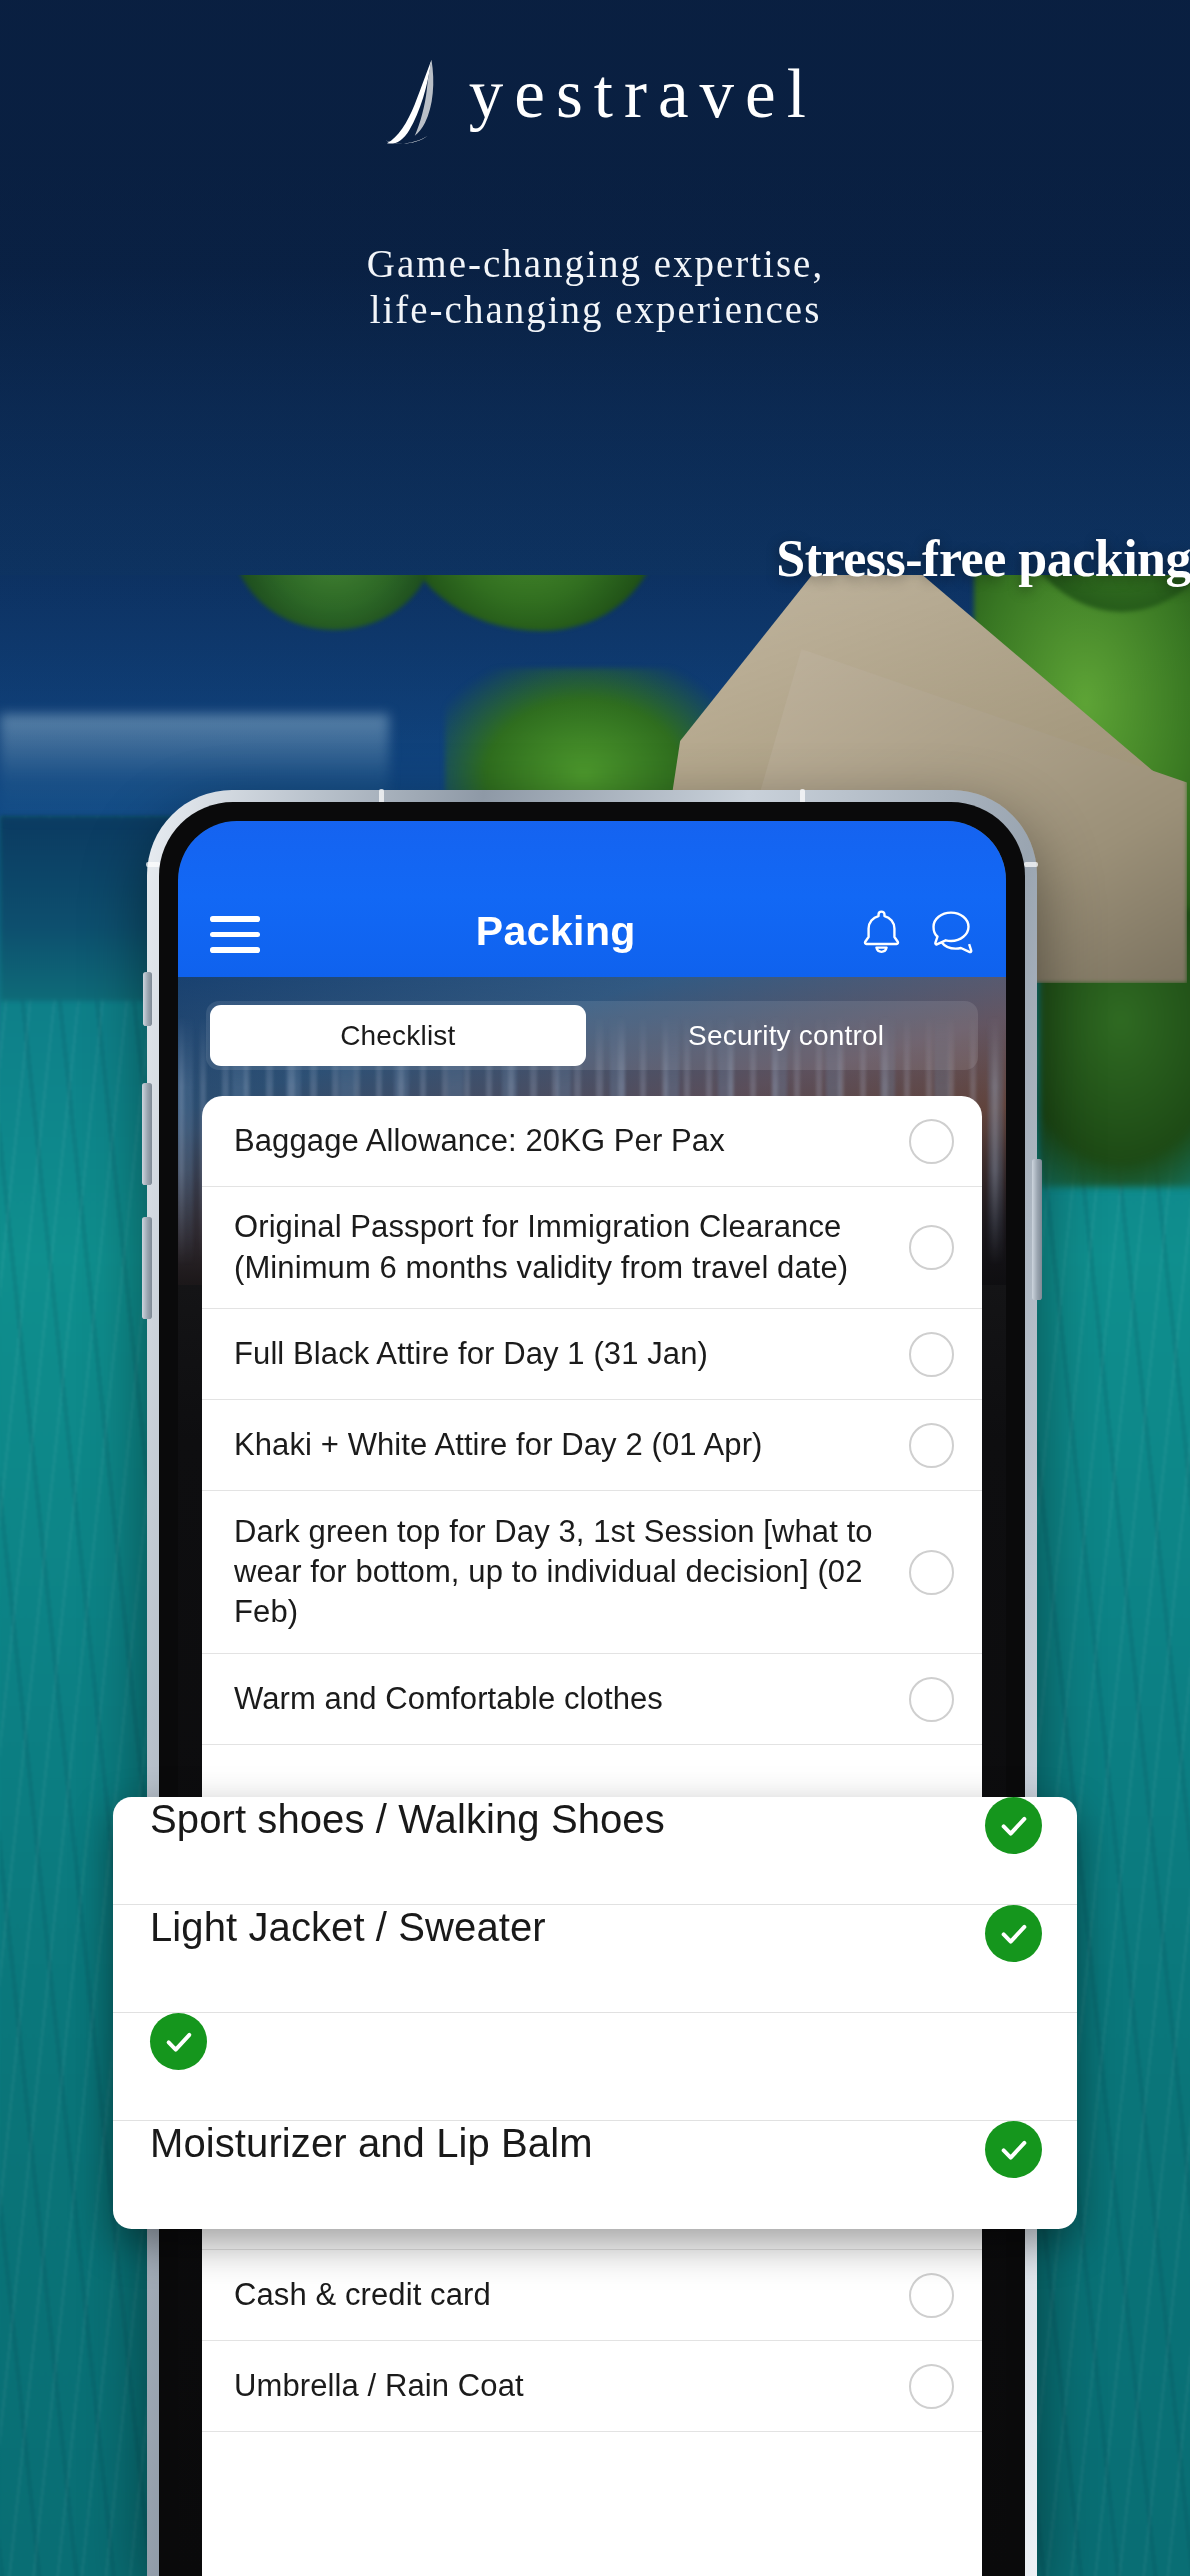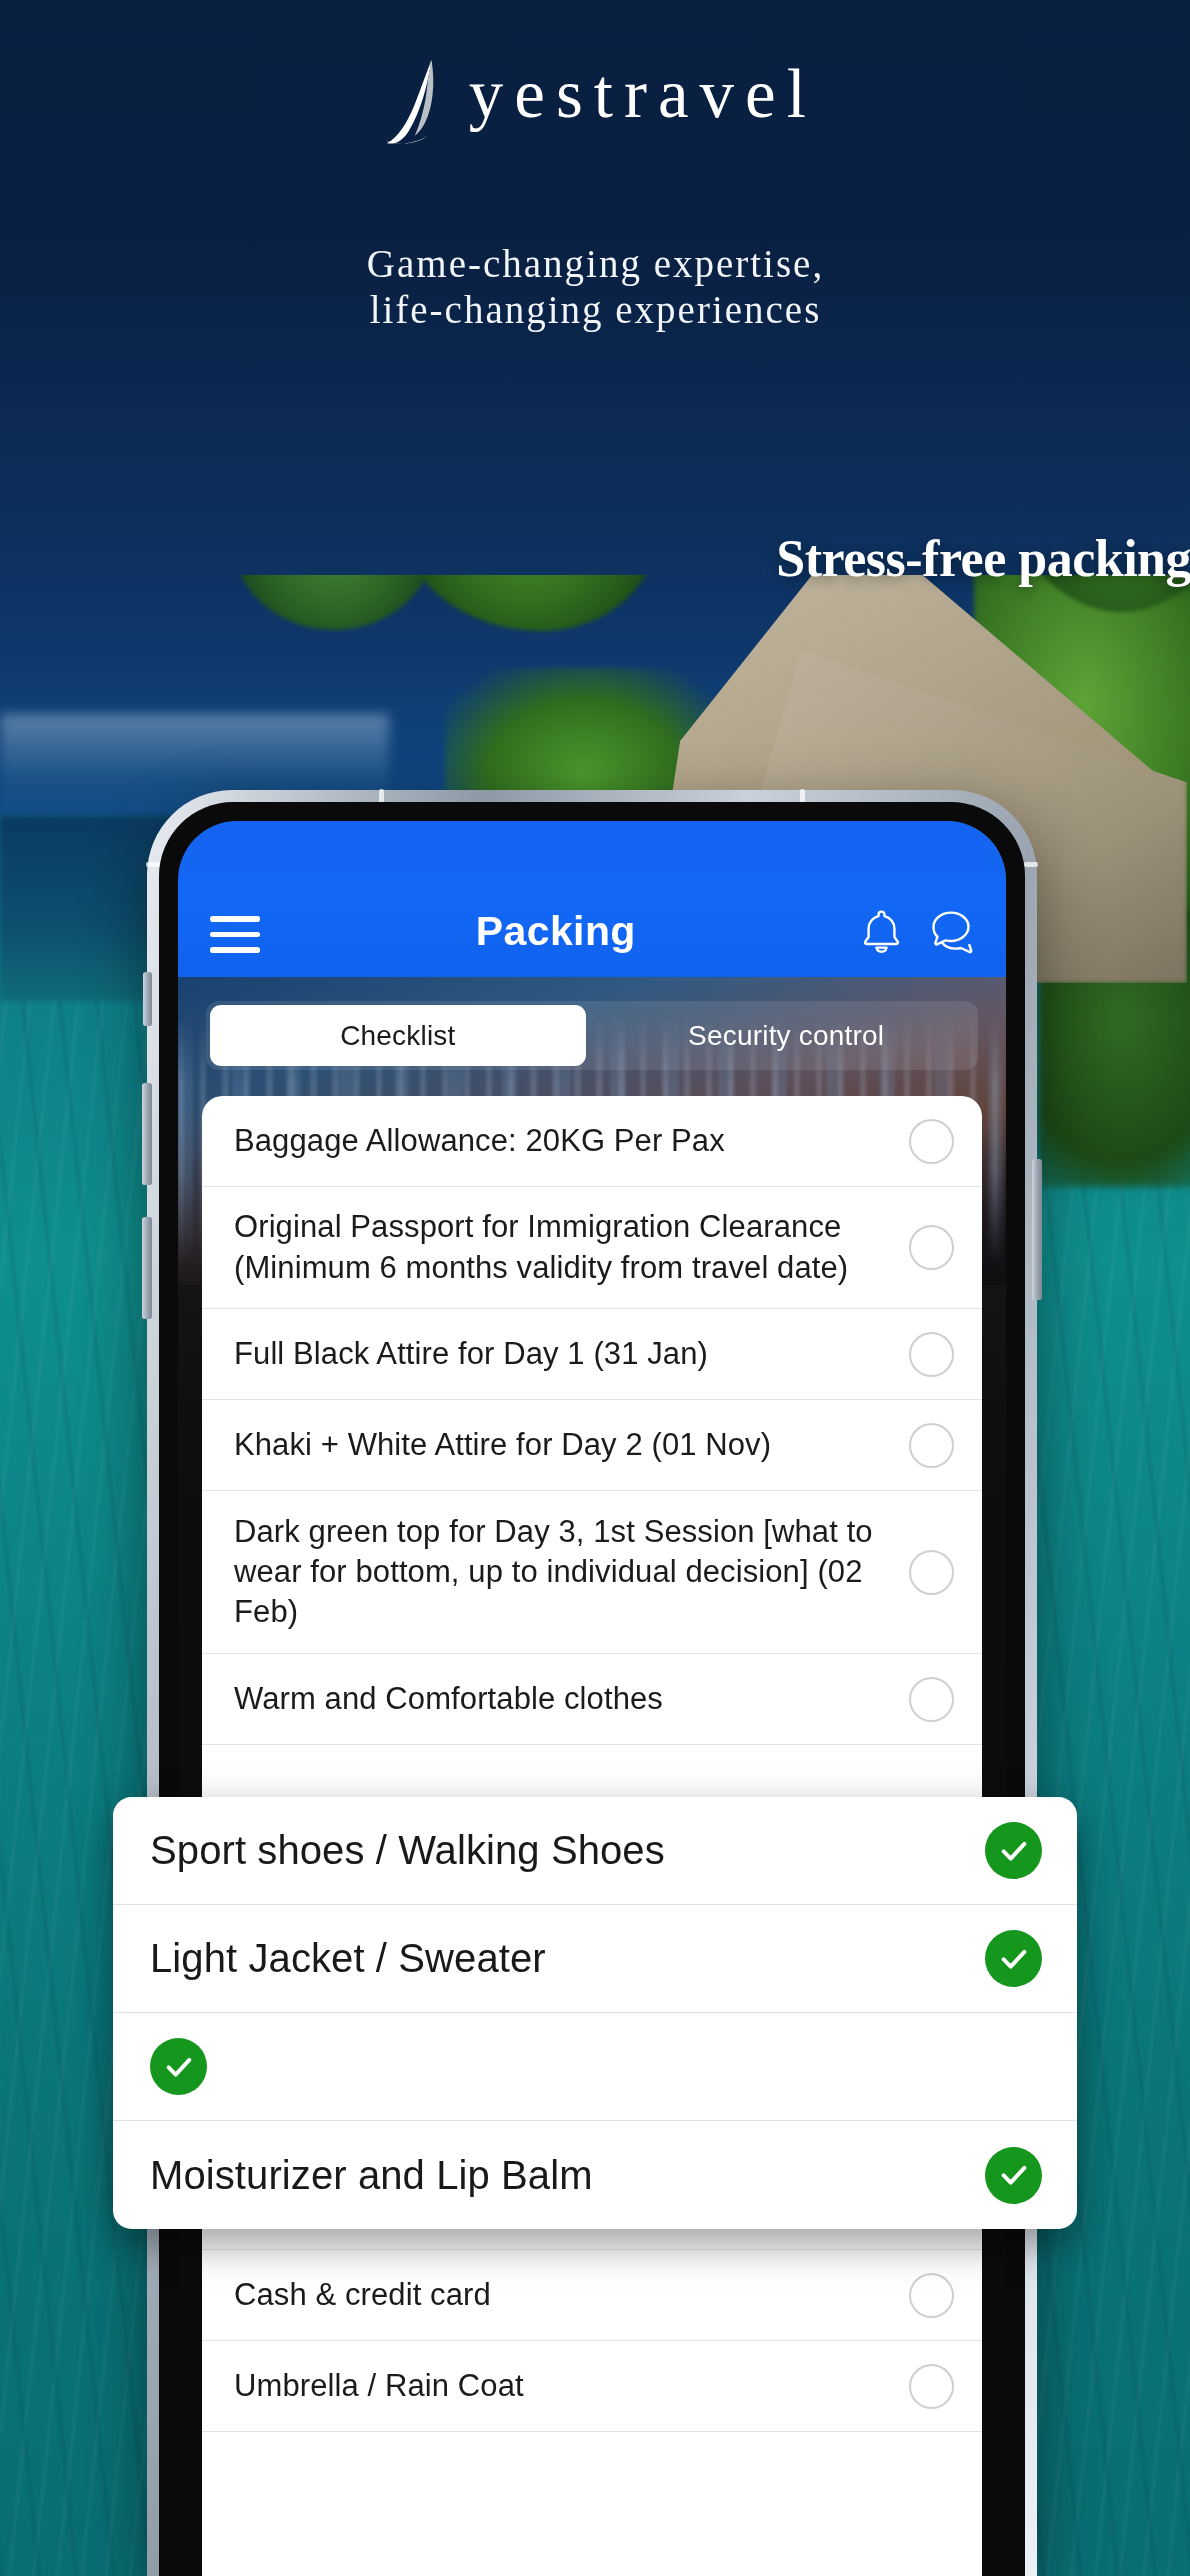--- a/index.html
+++ b/index.html
@@ -295,21 +295,21 @@
     position: absolute;
     left: 113px; top: 1797px;
     width: 964px;
     background: #ffffff;
     border-radius: 18.5px;
     box-shadow: 0 15px 41px rgba(0,0,0,.38);
     overflow: hidden;
     z-index: 20;
   }
   .orow {
-    display: flex; align-items: center;
+    display: flex; 
     padding: 0 35px 0 37px;
     height: 108px;
     border-bottom: 1.9px solid #e1e1e1;
   }
   .orow:last-child { border-bottom: none; }
   .orow-label {
     flex: 1 1 auto;
     font-size: 40px; color: #191919; letter-spacing: 0.1px;
   }
   .check-done {
@@ -411,21 +411,21 @@
           </div>
           <div class="row">
             <div class="row-label">Original Passport for Immigration Clearance (Minimum 6 months validity from travel date)</div>
             <div class="check-empty"></div>
           </div>
           <div class="row">
             <div class="row-label">Full Black Attire for Day 1 (31 Jan)</div>
             <div class="check-empty"></div>
           </div>
           <div class="row">
-            <div class="row-label">Khaki + White Attire for Day 2 (01 Nov)</div>
+            <div class="row-label">Khaki + White Attire for Day 2 (01 Apr)</div>
             <div class="check-empty"></div>
           </div>
           <div class="row">
             <div class="row-label">Dark green top for Day 3, 1st Session [what to wear for bottom, up to individual decision] (02 Feb)</div>
             <div class="check-empty"></div>
           </div>
           <div class="row">
             <div class="row-label">Warm and Comfortable clothes</div>
             <div class="check-empty"></div>
           </div>

